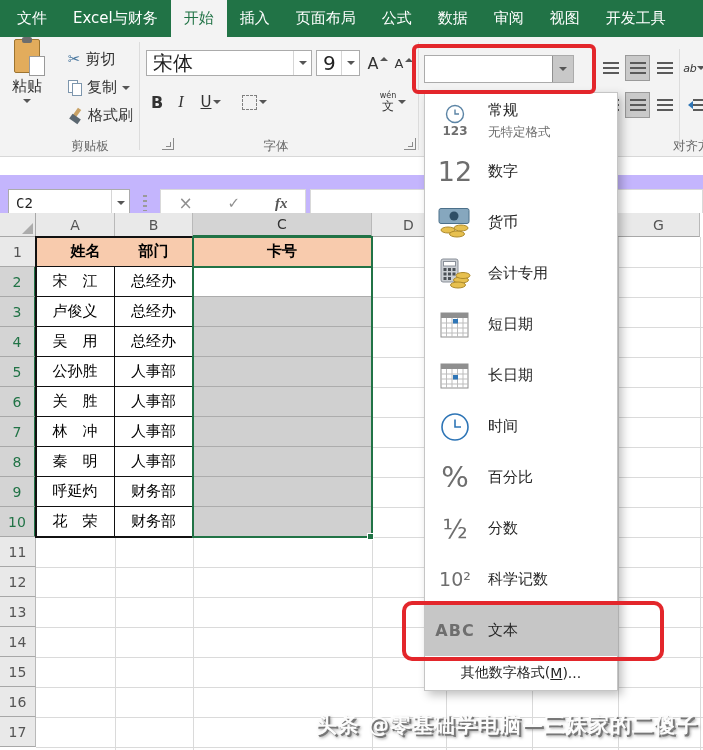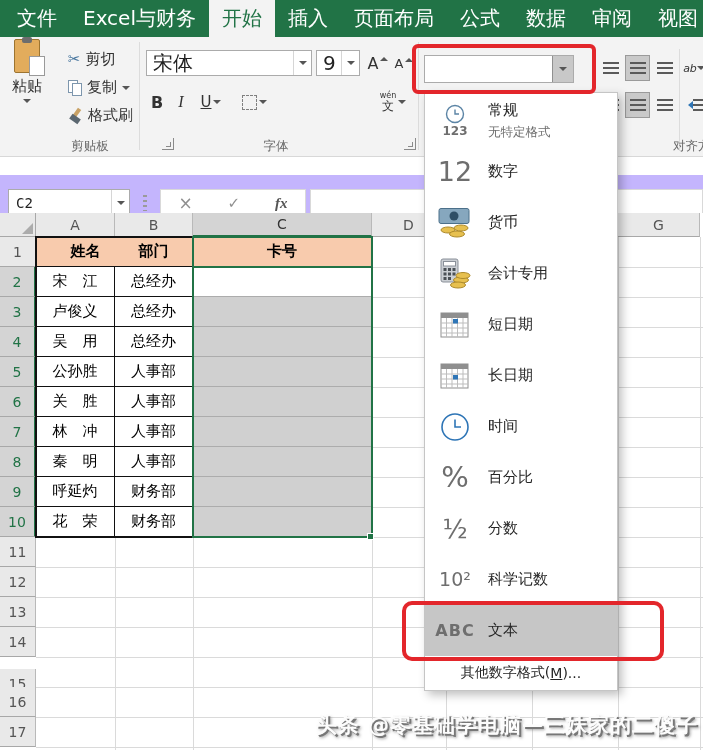--- a/index.html
+++ b/index.html
@@ -3,21 +3,21 @@
 <meta charset="utf-8">
 <style>
   :root{ --green:#217346; --red:#E3262B; --peach:#F8CBAD; --selfill:#D0D0D0; --hl:#C6C6C6; }
   *{box-sizing:border-box;margin:0;padding:0}
   body{background:#fff}
   #app{position:relative;width:703px;height:750px;background:#fff;overflow:hidden;
        font-family:"DejaVu Sans","Liberation Sans",sans-serif;color:#222}
   
   #tabbar{position:absolute;left:0;top:0;width:703px;height:37px;background:var(--green);
           display:flex;align-items:stretch;padding-left:4px}
-  .tab{color:#fff;font-size:20px;padding:0 13px;display:flex;align-items:center;white-space:nowrap;cursor:default}
+  .tab{color:#fff;font-size:15px;padding:0 13px;display:flex;align-items:center;white-space:nowrap;cursor:default}
   .tab.active{background:#F3F3F3;color:var(--green)}
   
   #ribbon{position:absolute;left:0;top:37px;width:703px;height:120px;background:#F3F3F3;border-bottom:1px solid #D8D8D8}
   .vsep{position:absolute;width:1px;background:#DCDCDC}
   .grouplabel{position:absolute;font-size:12.5px;color:#666;text-align:center;white-space:nowrap;overflow:hidden}
   .launcher{position:absolute;width:12px;height:12px;border-right:1px solid #8a8a8a;border-bottom:1px solid #8a8a8a}
   .launcher:after{content:"";position:absolute;right:2px;bottom:2px;width:4px;height:4px;border-right:1px solid #8a8a8a;border-bottom:1px solid #8a8a8a}
   .caret{width:0;height:0;border-left:4px solid transparent;border-right:4px solid transparent;border-top:4px solid #555;display:inline-block}
   .caret.up{border-top:none;border-bottom:4px solid #555}
   .hlbtn{background:#C9C9C9;border:1px solid #9a9a9a}
@@ -282,21 +282,21 @@
       <div class="rowhead sel" style="left: 0px; top: 144px; width: 36px; height: 30px;">5</div>
       <div class="rowhead sel" style="left: 0px; top: 174px; width: 36px; height: 30px;">6</div>
       <div class="rowhead sel" style="left: 0px; top: 204px; width: 36px; height: 30px;">7</div>
       <div class="rowhead sel" style="left: 0px; top: 234px; width: 36px; height: 30px;">8</div>
       <div class="rowhead sel" style="left: 0px; top: 264px; width: 36px; height: 30px;">9</div>
       <div class="rowhead sel" style="left: 0px; top: 294px; width: 36px; height: 30px;">10</div>
       <div class="rowhead" style="left: 0px; top: 324px; width: 36px; height: 30px;">11</div>
       <div class="rowhead" style="left: 0px; top: 354px; width: 36px; height: 30px;">12</div>
       <div class="rowhead" style="left: 0px; top: 384px; width: 36px; height: 30px;">13</div>
       <div class="rowhead" style="left: 0px; top: 414px; width: 36px; height: 30px;">14</div>
-      <div class="rowhead" style="left: 0px; top: 456px; width: 36px; height: 30px;">15</div>
+      <div class="rowhead" style="left: 0px; top: 444px; width: 36px; height: 30px;">15</div>
       <div class="rowhead" style="left: 0px; top: 474px; width: 36px; height: 30px;">16</div>
       <div class="rowhead" style="left: 0px; top: 504px; width: 36px; height: 30px;">17</div>
       <div class="gl" style="left: 115px; top: 24px; width: 1px; height: 513px;"></div>
       <div class="gl" style="left: 193px; top: 24px; width: 1px; height: 513px;"></div>
       <div class="gl" style="left: 372px; top: 24px; width: 1px; height: 513px;"></div>
       <div class="gl" style="left: 446px; top: 24px; width: 1px; height: 513px;"></div>
       <div class="gl" style="left: 532px; top: 24px; width: 1px; height: 513px;"></div>
       <div class="gl" style="left: 618px; top: 24px; width: 1px; height: 513px;"></div>
       <div class="gl" style="left: 700px; top: 24px; width: 1px; height: 513px;"></div>
       <div class="gl" style="left: 36px; top: 54px; width: 667px; height: 1px;"></div>

